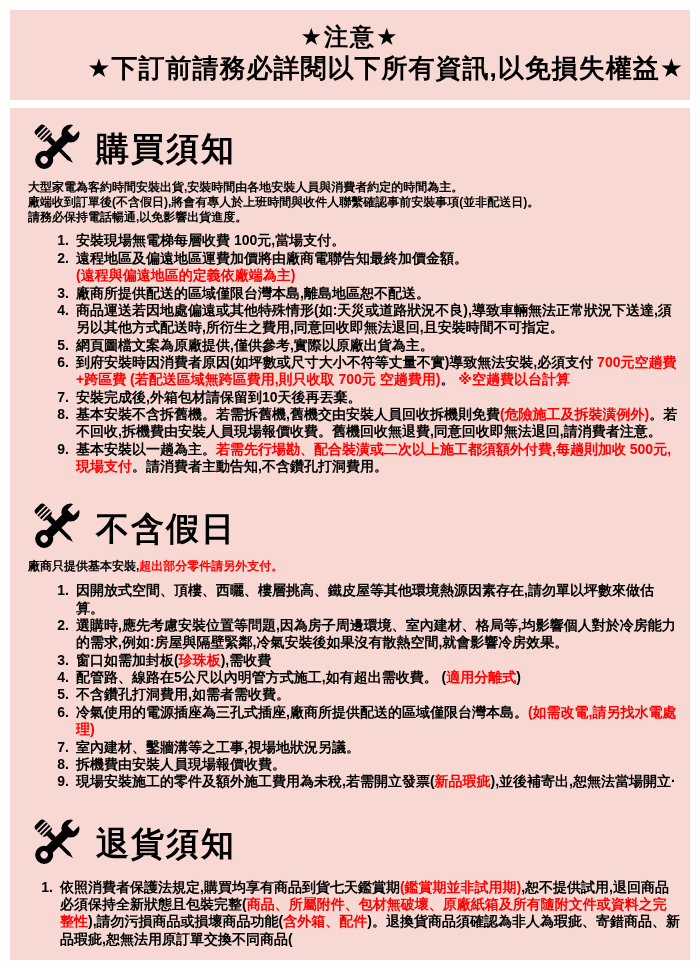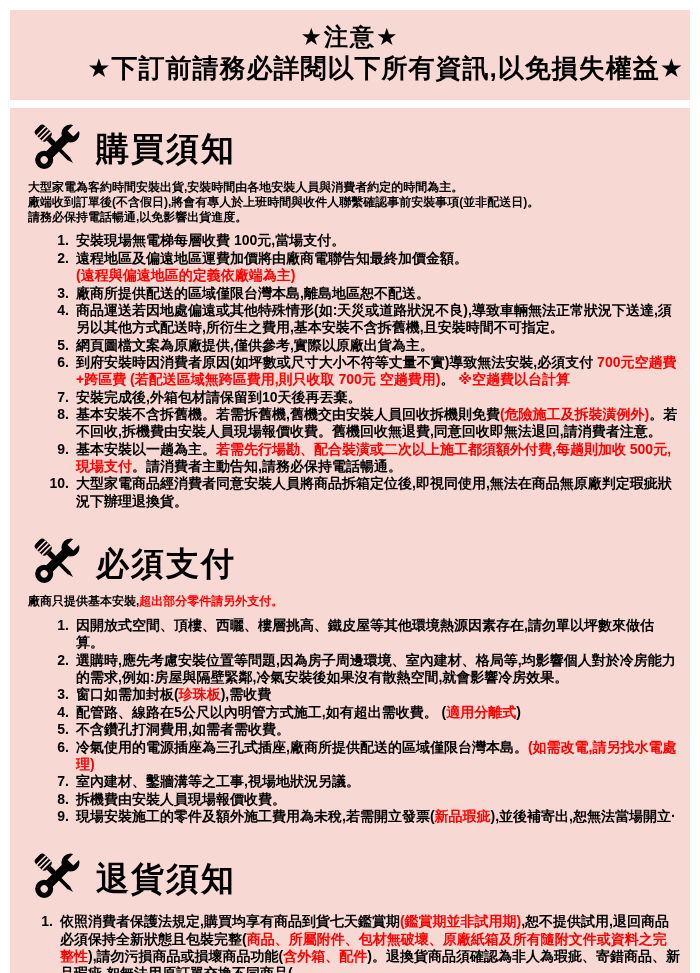--- a/index.html
+++ b/index.html
@@ -114,45 +114,41 @@
             <span class="num">2.</span>
             <span class="txt"><span>遠程地區及偏遠地區運費加價將由廠商電聯告知最終加價金額。
 </span><span class="red">(遠程與偏遠地區的定義依廠端為主)</span></span>
           </li>
           <li>
             <span class="num">3.</span>
             <span class="txt"><span>廠商所提供配送的區域僅限台灣本島,離島地區恕不配送。</span></span>
           </li>
           <li>
             <span class="num">4.</span>
-            <span class="txt"><span>商品運送若因地處偏遠或其他特殊情形(如:天災或道路狀況不良),導致車輛無法正常狀況下送達,須另以其他方式配送時,所衍生之費用,基本安裝不含拆舊機,且安裝時間不可指定。</span></span>
+            <span class="txt"><span>商品運送若因地處偏遠或其他特殊情形(如:天災或道路狀況不良),導致車輛無法正常狀況下送達,須另以其他方式配送時,所衍生之費用,同意回收即無法退回,且安裝時間不可指定。</span></span>
           </li>
           <li>
             <span class="num">5.</span>
             <span class="txt"><span>網頁圖檔文案為原廠提供,僅供參考,實際以原廠出貨為主。</span></span>
           </li>
           <li>
             <span class="num">6.</span>
             <span class="txt"><span>到府安裝時因消費者原因(如坪數或尺寸大小不符等丈量不實)導致無法安裝,必須支付 </span><span class="red">700元空趟費+跨區費 (若配送區域無跨區費用,則只收取 700元 空趟費用)</span><span>。 </span><span class="red">※空趟費以台計算</span></span>
           </li>
           <li>
             <span class="num">7.</span>
             <span class="txt"><span>安裝完成後,外箱包材請保留到10天後再丟棄。</span></span>
           </li>
           <li>
             <span class="num">8.</span>
             <span class="txt"><span>基本安裝不含拆舊機。若需拆舊機,舊機交由安裝人員回收拆機則免費</span><span class="red">(危險施工及拆裝潢例外)</span><span>。若不回收,拆機費由安裝人員現場報價收費。舊機回收無退費,同意回收即無法退回,請消費者注意。</span></span>
           </li>
           <li>
             <span class="num">9.</span>
-            <span class="txt"><span>基本安裝以一趟為主。</span><span class="red">若需先行場勘、配合裝潢或二次以上施工都須額外付費,每趟則加收 500元,現場支付</span><span>。請消費者主動告知,請務必保持電話暢通。</span></span>
-          </li>
-          <li>
-            <span class="num">10.</span>
-            <span class="txt"><span>大型家電商品經消費者同意安裝人員將商品拆箱定位後,即視同使用,無法在商品無原廠判定瑕疵狀況下辦理退換貨。</span></span>
+            <span class="txt"><span>基本安裝以一趟為主。</span><span class="red">若需先行場勘、配合裝潢或二次以上施工都須額外付費,每趟則加收 500元,現場支付</span><span>。請消費者主動告知,不含鑽孔打洞費用。</span></span>
           </li>
         </ol>
       </section>
       <section class="notice-section">
         <div class="sec-header">
           <span>
   <svg viewBox="0 0 64 64" xmlns="http://www.w3.org/2000/svg" aria-hidden="true">
 
     <g transform="rotate(-45 32 32)" fill="#000">
       <rect x="25" y="2" width="14" height="17" rx="4"></rect>
@@ -166,21 +162,21 @@
 
     <g transform="rotate(45 32 32)" fill="#000">
       <circle cx="32" cy="11" r="10"></circle>
       <rect x="27.5" y="0" width="9" height="11" fill="var(--pink)"></rect>
       <rect x="27" y="15" width="10" height="33"></rect>
       <circle cx="32" cy="52" r="10"></circle>
       <circle cx="32" cy="52" r="4" fill="var(--pink)"></circle>
     </g>
   </svg>
 </span>
-          <h2 class="sec-title">必須支付</h2>
+          <h2 class="sec-title">不含假日</h2>
         </div>
         <p class="intro"><span>廠商只提供基本安裝,</span><span class="red">超出部分零件請另外支付。</span></p>
         <ol class="notice-list">
           <li>
             <span class="num">1.</span>
             <span class="txt"><span>因開放式空間、頂樓、西曬、樓層挑高、鐵皮屋等其他環境熱源因素存在,請勿單以坪數來做估算。</span></span>
           </li>
           <li>
             <span class="num">2.</span>
             <span class="txt"><span>選購時,應先考慮安裝位置等問題,因為房子周邊環境、室內建材、格局等,均影響個人對於冷房能力的需求,例如:房屋與隔壁緊鄰,冷氣安裝後如果沒有散熱空間,就會影響冷房效果。</span></span>

